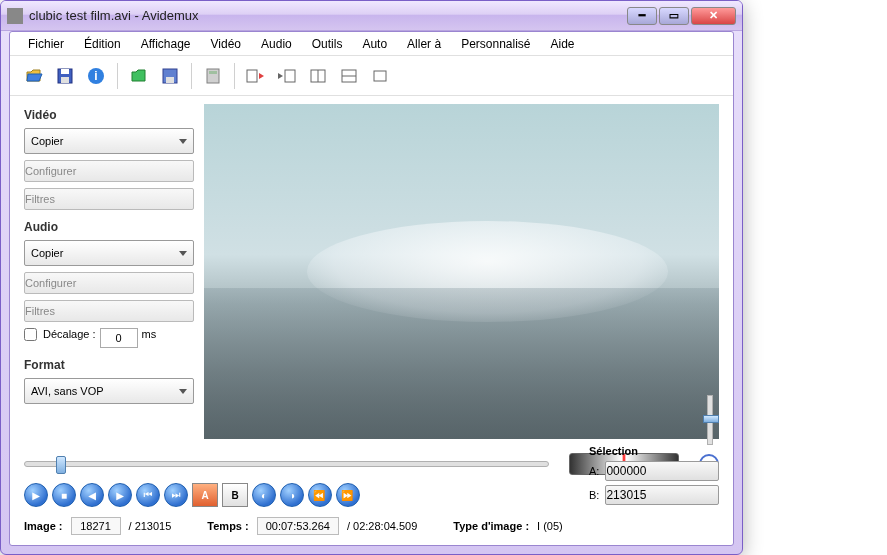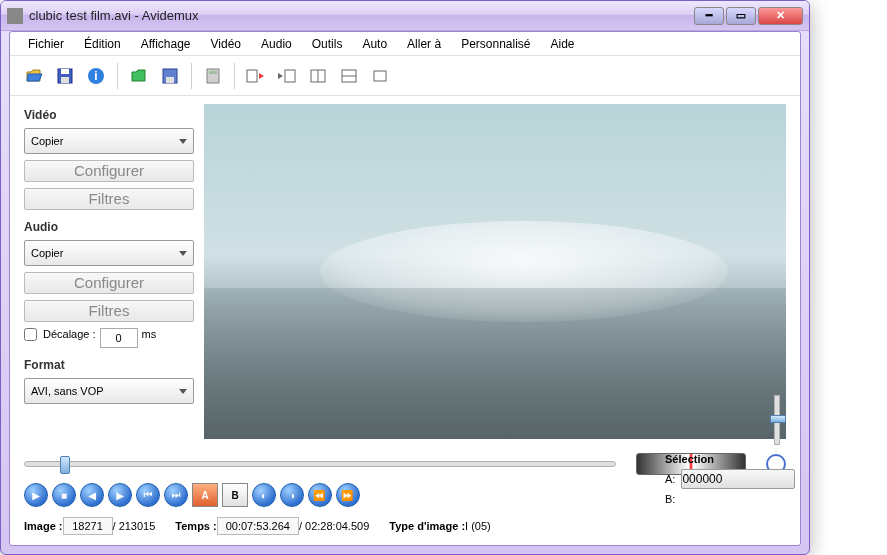--- a/index.html
+++ b/index.html
@@ -1,19 +1,19 @@
 <!DOCTYPE html>
 <html><head>
 <meta charset="utf-8">
 <style>
 * { margin: 0; padding: 0; box-sizing: border-box; font-family: 'Segoe UI', Tahoma, sans-serif; }
 body { background: #fff; overflow: hidden; }
 
 .window {
-  width: 810px; height: 555px;
+  width: 743px; height: 555px;
   background: linear-gradient(to bottom, #e8dffb 0%, #d4c5f2 100%);
   border: 1px solid #7a5fc7;
   border-radius: 6px;
   box-shadow: 0 4px 20px rgba(0,0,0,0.3);
   position: relative;
   overflow: hidden;
 }
 
 .titlebar {
   height: 30px;
@@ -100,23 +100,23 @@
   position: absolute; right: 6px;
   border-left: 4px solid transparent;
   border-right: 4px solid transparent;
   border-top: 5px solid #555;
 }
 .side-btn {
   height: 22px;
   border: 1px solid #bababa;
   background: linear-gradient(to bottom, #f8f8f8, #e8e8e8);
   border-radius: 2px;
-  text-align: center;
+  text-align: left;
   line-height: 20px;
-  font-size: 15px;
+  font-size: 11px;
   color: #888;
   cursor: pointer;
 }
 .offset-row { display: flex; align-items: flex-start; gap: 4px; font-size: 11px; }
 .offset-row input[type=checkbox] { margin-right: 2px; }
 .spinner { width: 38px; height: 20px; border: 1px solid #aaa; text-align: center; font-size: 11px; }
 
 .preview {
   flex: 1;
   background: linear-gradient(to bottom, #b8d4d8 0%, #c8dce0 30%, #d0e0e4 45%, #a8b8bc 60%, #889498 80%, #687074 100%);
@@ -194,21 +194,21 @@
   border: 1px solid #888;
   background: linear-gradient(to bottom, #fff, #e0e0e0);
   display: flex; align-items: center; justify-content: center;
   cursor: pointer;
   font-size: 10px;
   font-weight: bold;
 }
 
 .selection-panel {
   position: absolute;
-  right: 5px;
+  right: 14px;
   bottom: 36px;
   width: 130px;
   font-size: 11px;
 }
 .sel-label { font-weight: bold; margin-bottom: 4px; }
 .sel-row { display: flex; align-items: center; gap: 6px; margin-bottom: 4px; }
 .sel-btn {
   flex: 1;
   height: 20px;
   border: 1px solid #9a9a9a;
@@ -234,20 +234,21 @@
   left: -5px;
   width: 16px; height: 8px;
   background: linear-gradient(to bottom, #d0e8ff, #80b0e0);
   border: 1px solid #5080b0;
 }
 
 .status-row {
   padding: 6px 14px 10px 14px;
   display: flex;
   align-items: center;
+  gap: 8px;
   font-size: 11px;
 }
 .status-row b { font-weight: bold; }
 .status-box {
   border: 1px solid #bbb;
   padding: 2px 8px;
   min-width: 50px;
   text-align: center;
   background: #f8f8f8;
 }
@@ -413,20 +414,21 @@
     </div>
 
     <div class="selection-panel">
       <div class="sel-label">Sélection</div>
       <div class="sel-row">
         <span>A:</span>
         <div class="sel-btn">000000</div>
       </div>
       <div class="sel-row">
         <span>B:</span>
+        <div class="sel-btn">213015</div>
       </div>
     </div>
 
     <div class="status-row">
       <b>Image :</b>
       <span class="status-box">18271</span>
       <span>/ 213015</span>
       <span class="status-gap"></span>
       <b>Temps :</b>
       <span class="status-box">00:07:53.264</span>

